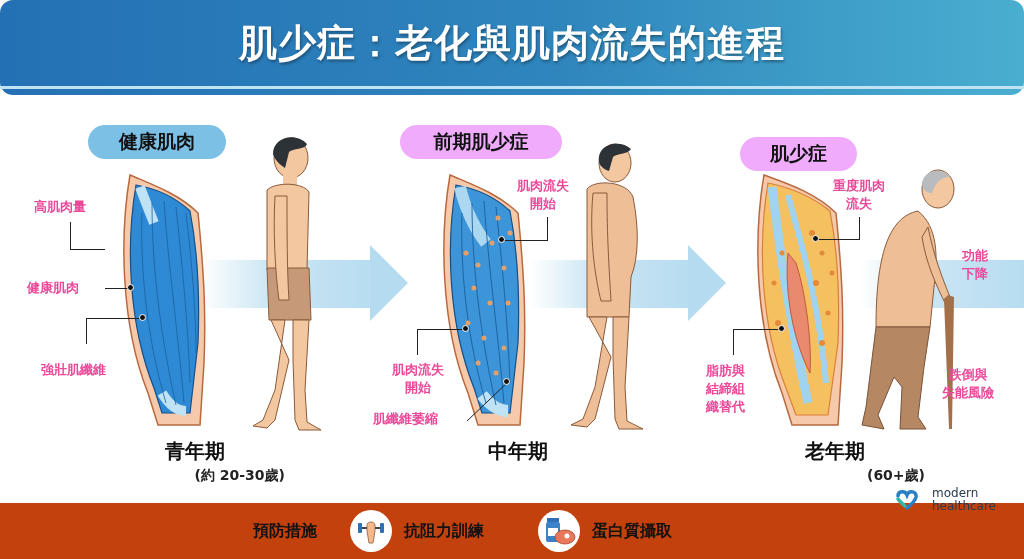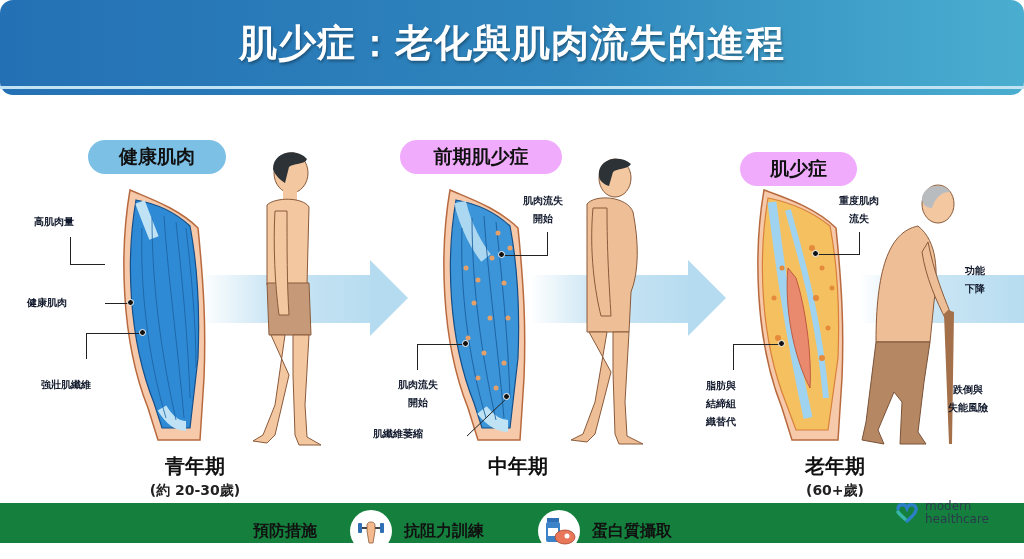--- a/index.html
+++ b/index.html
@@ -1,36 +1,36 @@
 <!DOCTYPE html>
 <html><head>
 <meta charset="utf-8">
 <style>
   * { margin:0; padding:0; box-sizing:border-box; }
   body { width:1024px; height:559px; overflow:hidden; background:#ffffff; font-family:"DejaVu Sans", sans-serif; position:relative; color:#1a1a1a; }
   .header { position:absolute; left:0; top:0; width:1024px; height:95px; background:linear-gradient(90deg,#2470b4 0%,#2f86bd 55%,#4aaed0 100%);border-radius:13px; }
   .header .rule { position:absolute; left:0; top:86px; width:100%; height:3px; background:#bfe3f3; }
   .header h1 { position:absolute; left:0; top:18px; width:100%; text-align:center; color:#fff; font-size:38px; font-weight:bold; letter-spacing:1px; text-shadow:1px 2px 3px rgba(0,0,0,.35); }
-  .stage { position:absolute; left:0; top:110px; width:1024px; height:408px; background:#fff; }
+  .stage { position:absolute; left:0; top:95px; width:1024px; height:408px; background:#fff; }
   .pill { position:absolute; height:34px; border-radius:17px; font-size:19px; font-weight:bold; display:flex; align-items:center; justify-content:center; color:#111; }
   .pill.blue { background:#7cc0e6; }
   .pill.peach { background:#f0abfc; }
   .band { position:absolute; height:48px; background:linear-gradient(90deg,rgba(200,230,245,0) 0%,#cbe6f4 40%,#b7dcf0 100%); }
   .arrowhead { position:absolute; width:0; height:0; border-top:38px solid transparent; border-bottom:38px solid transparent; border-left:38px solid #b5dbf0; }
-  .lbl { position:absolute; font-size:10px; font-weight:bold; color:#0f172a; line-height:18px; text-align:center; }
+  .lbl { position:absolute; font-size:13px; font-weight:bold; color:#ec4899; line-height:18px; text-align:center; }
   .lbl.left { text-align:right; }
   .stage-label { position:absolute; text-align:center; width:180px; }
   .stage-label .t { font-size:20px; font-weight:bold; color:#111; }
-  .stage-label .s { font-size:14px; font-weight:bold; color:#222; margin-top:2px; }
+  .stage-label .s { font-size:14px; font-weight:bold; color:#222; margin-top:2px;text-align:right; }
   .line { position:absolute; background:#222; }
   .dot { position:absolute; width:7px; height:7px; border-radius:50%; background:#111; border:1px solid #fff; }
-  .footer { position:absolute; left:0; top:503px; width:1024px; height:40px; background:#15803d; }
+  .footer { position:absolute; left:0; top:503px; width:1024px; height:56px; background:#c2410c; }
   .footer .item { position:absolute; top:0; height:56px; display:flex; align-items:center; font-size:16px; font-weight:bold; color:#111; }
   .iconcircle { width:42px; height:42px; border-radius:50%; background:#fff; display:flex; align-items:center; justify-content:center; }
-  .logo { position:absolute; left:895px; top:500px; display:flex; align-items:center; }
+  .logo { position:absolute; left:895px; top:487px; display:flex; align-items:center;gap:7px; }
   .logo .txt { font-size:12px; color:#2a3b4c; line-height:13px; margin-left:6px; font-family:"DejaVu Sans", sans-serif; }
   svg { display:block; }
 </style>
 </head>
 <body>
 
 <div class="header">
   <h1>肌少症：老化與肌肉流失的進程</h1>
   <div class="rule"></div>
 </div>

